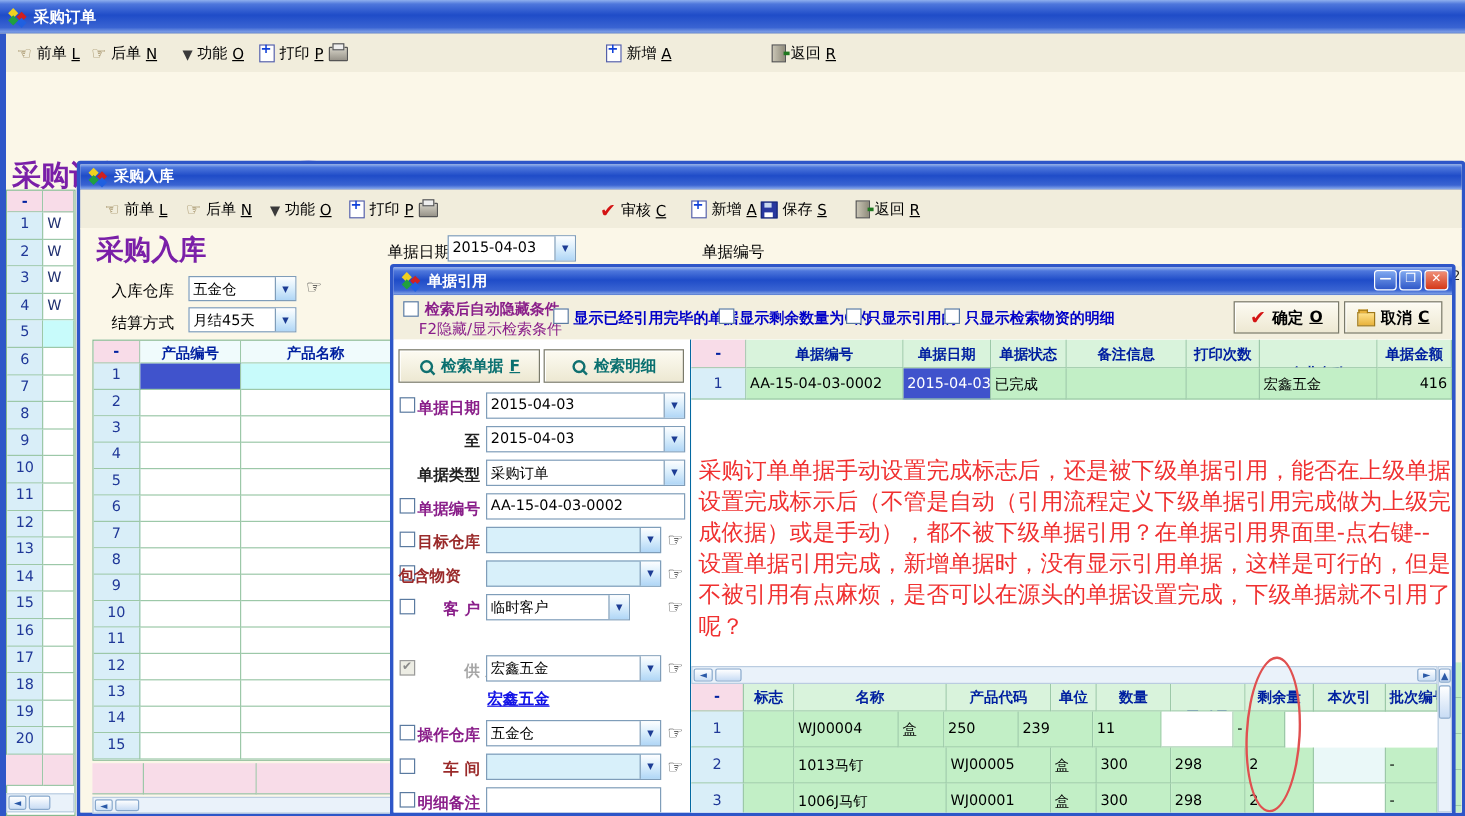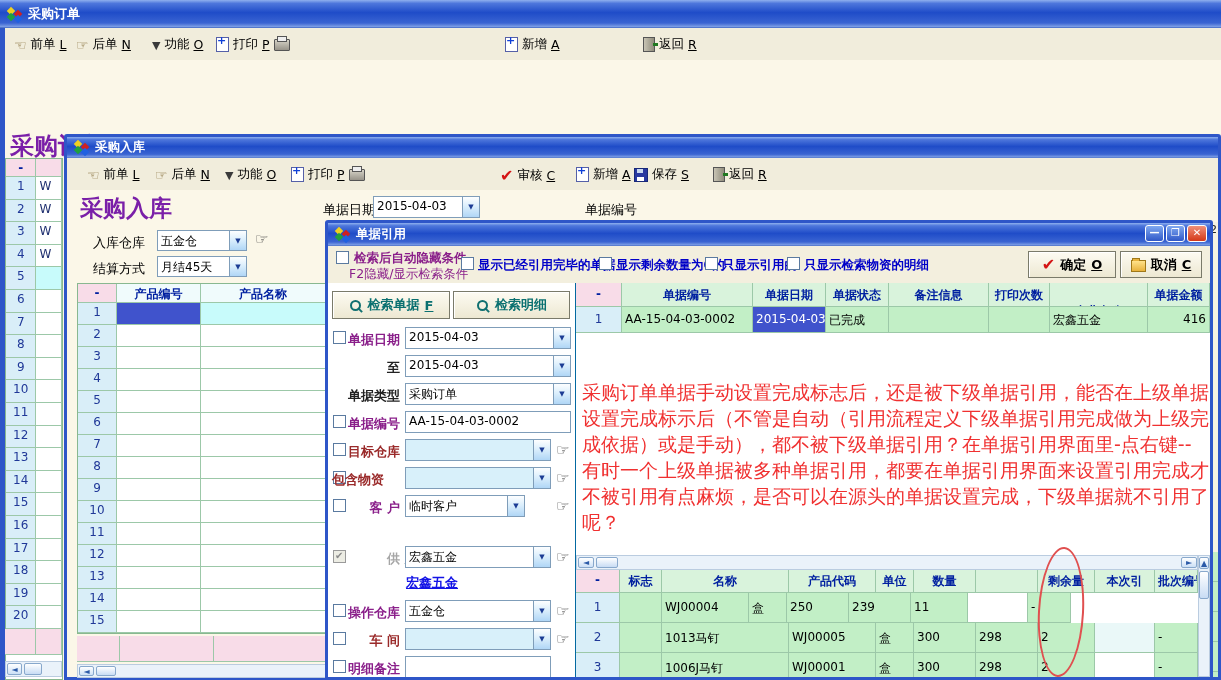--- a/index.html
+++ b/index.html
@@ -572,21 +572,21 @@
           <div class="gc mint" style="width: 100px; height: 26px; padding-top: 5px;"></div>
           <div class="gc mint" style="width: 61px; height: 26px; padding-top: 5px;"></div>
           <div class="gc mint" style="width: 98px; height: 26px; padding-top: 5px;">宏鑫五金</div>
           <div class="gc mint" style="width: 62px; height: 26px; padding-top: 5px; text-align: right;">416</div>
         </div>
       </div>
     <div class="abs" id="note-block" style="left:6px;top:96px;">
         <div class="note-line">采购订单单据手动设置完成标志后，还是被下级单据引用，能否在上级单据</div>
         <div class="note-line">设置完成标示后（不管是自动（引用流程定义下级单据引用完成做为上级完</div>
         <div class="note-line">成依据）或是手动），都不被下级单据引用？在单据引用界面里-点右键--</div>
-        <div class="note-line">有时一个上级单据被多种单据引用，都要在单据引用界面来设置引用完成才</div>
+        <div class="note-line">设置单据引用完成，新增单据时，没有显示引用单据，这样是可行的，但是</div>
         <div class="note-line">不被引用有点麻烦，是否可以在源头的单据设置完成，下级单据就不引用了</div>
         <div class="note-line">呢？</div>
       </div>
     <div class="sbtrack" style="left:0;top:272px;width:622px;height:15px;">
       <div class="sbtn" style="left:1px;top:1px;width:16px;height:11px;line-height:10px;">◄</div>
       <div class="sthumb" style="left:19px;top:1px;width:22px;height:11px;"></div>
       <div class="sbtn" style="left:604px;top:1px;width:16px;height:11px;line-height:10px;">►</div>
     </div>
     <div class="abs" id="detail-table" style="left:0;top:287px;">
         <div class="grow">

